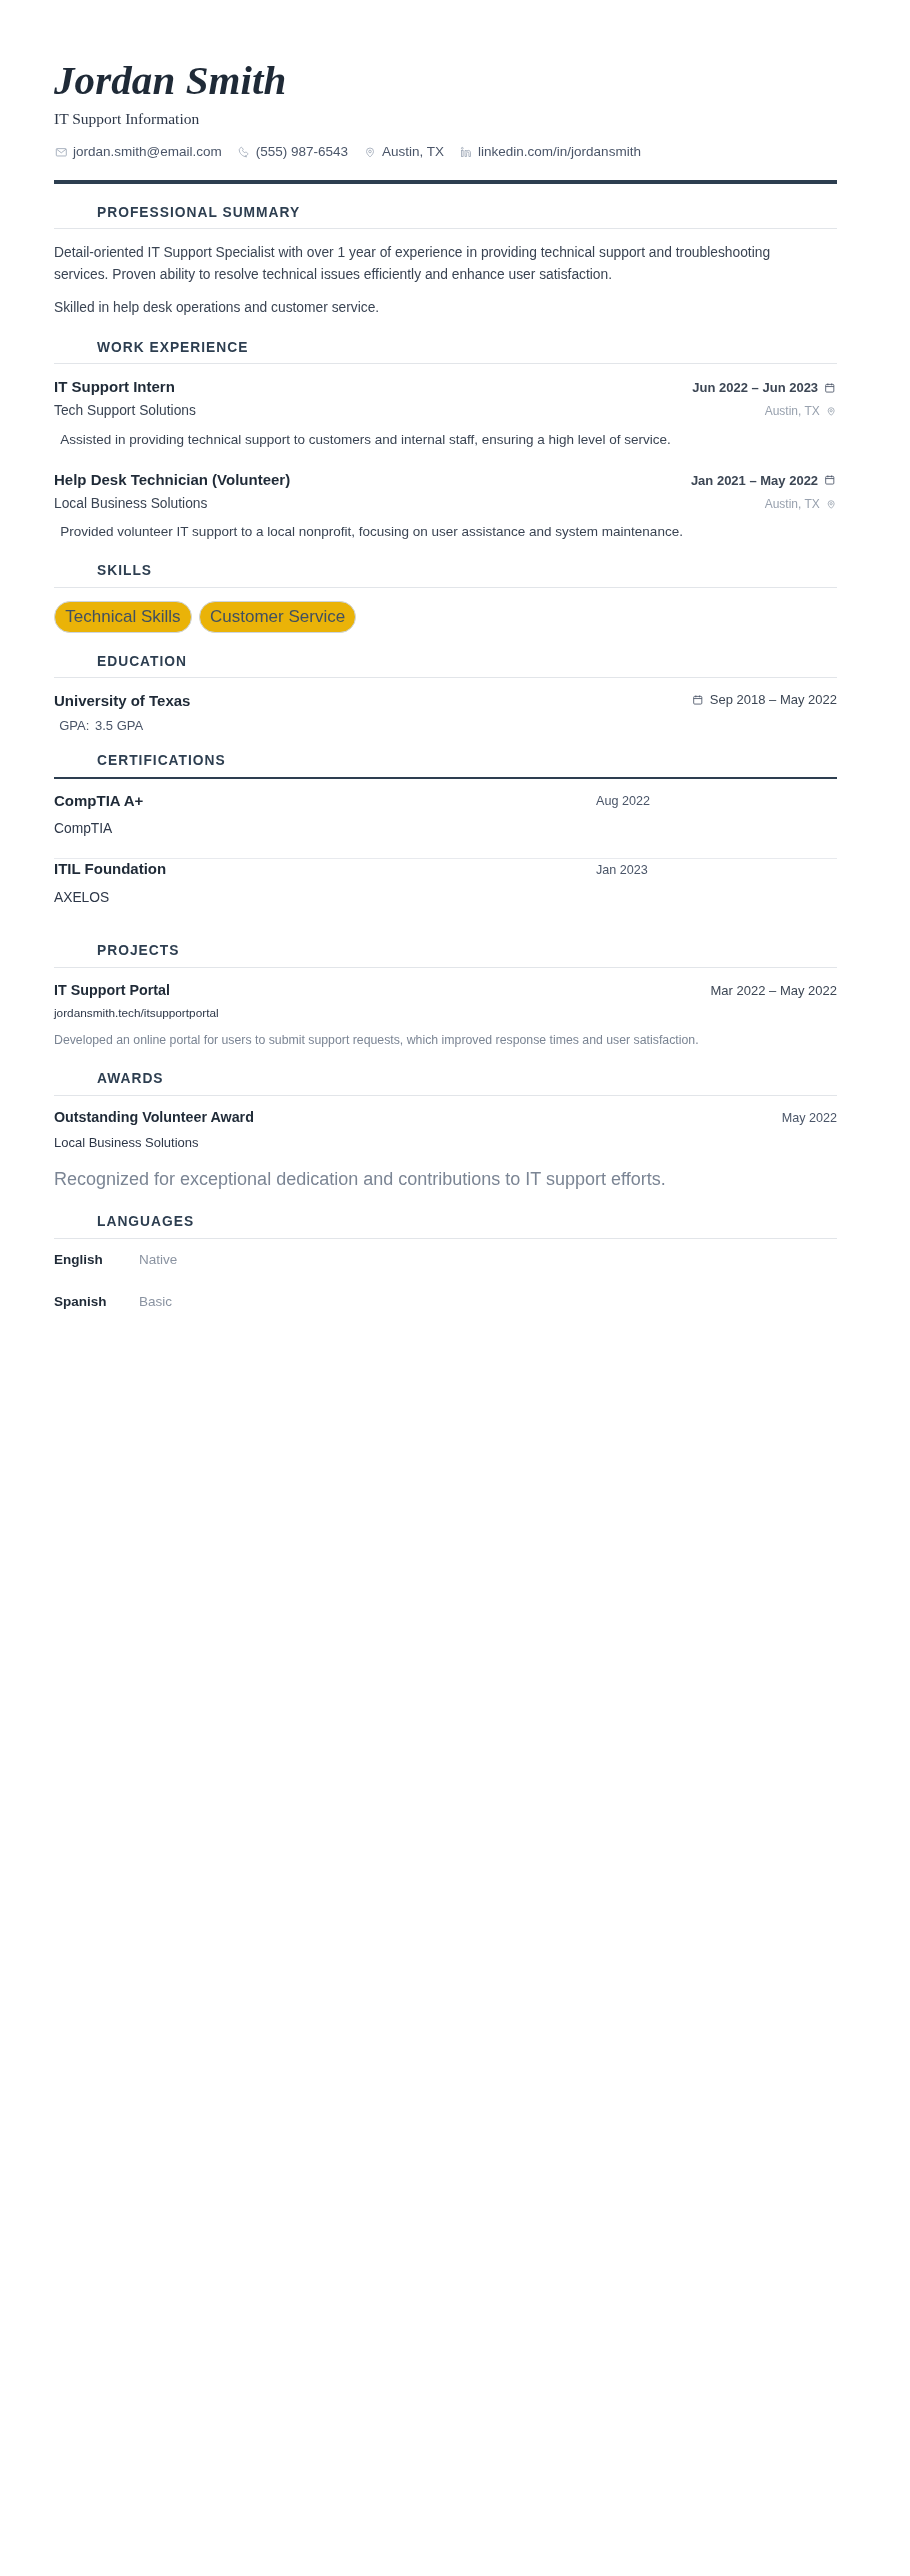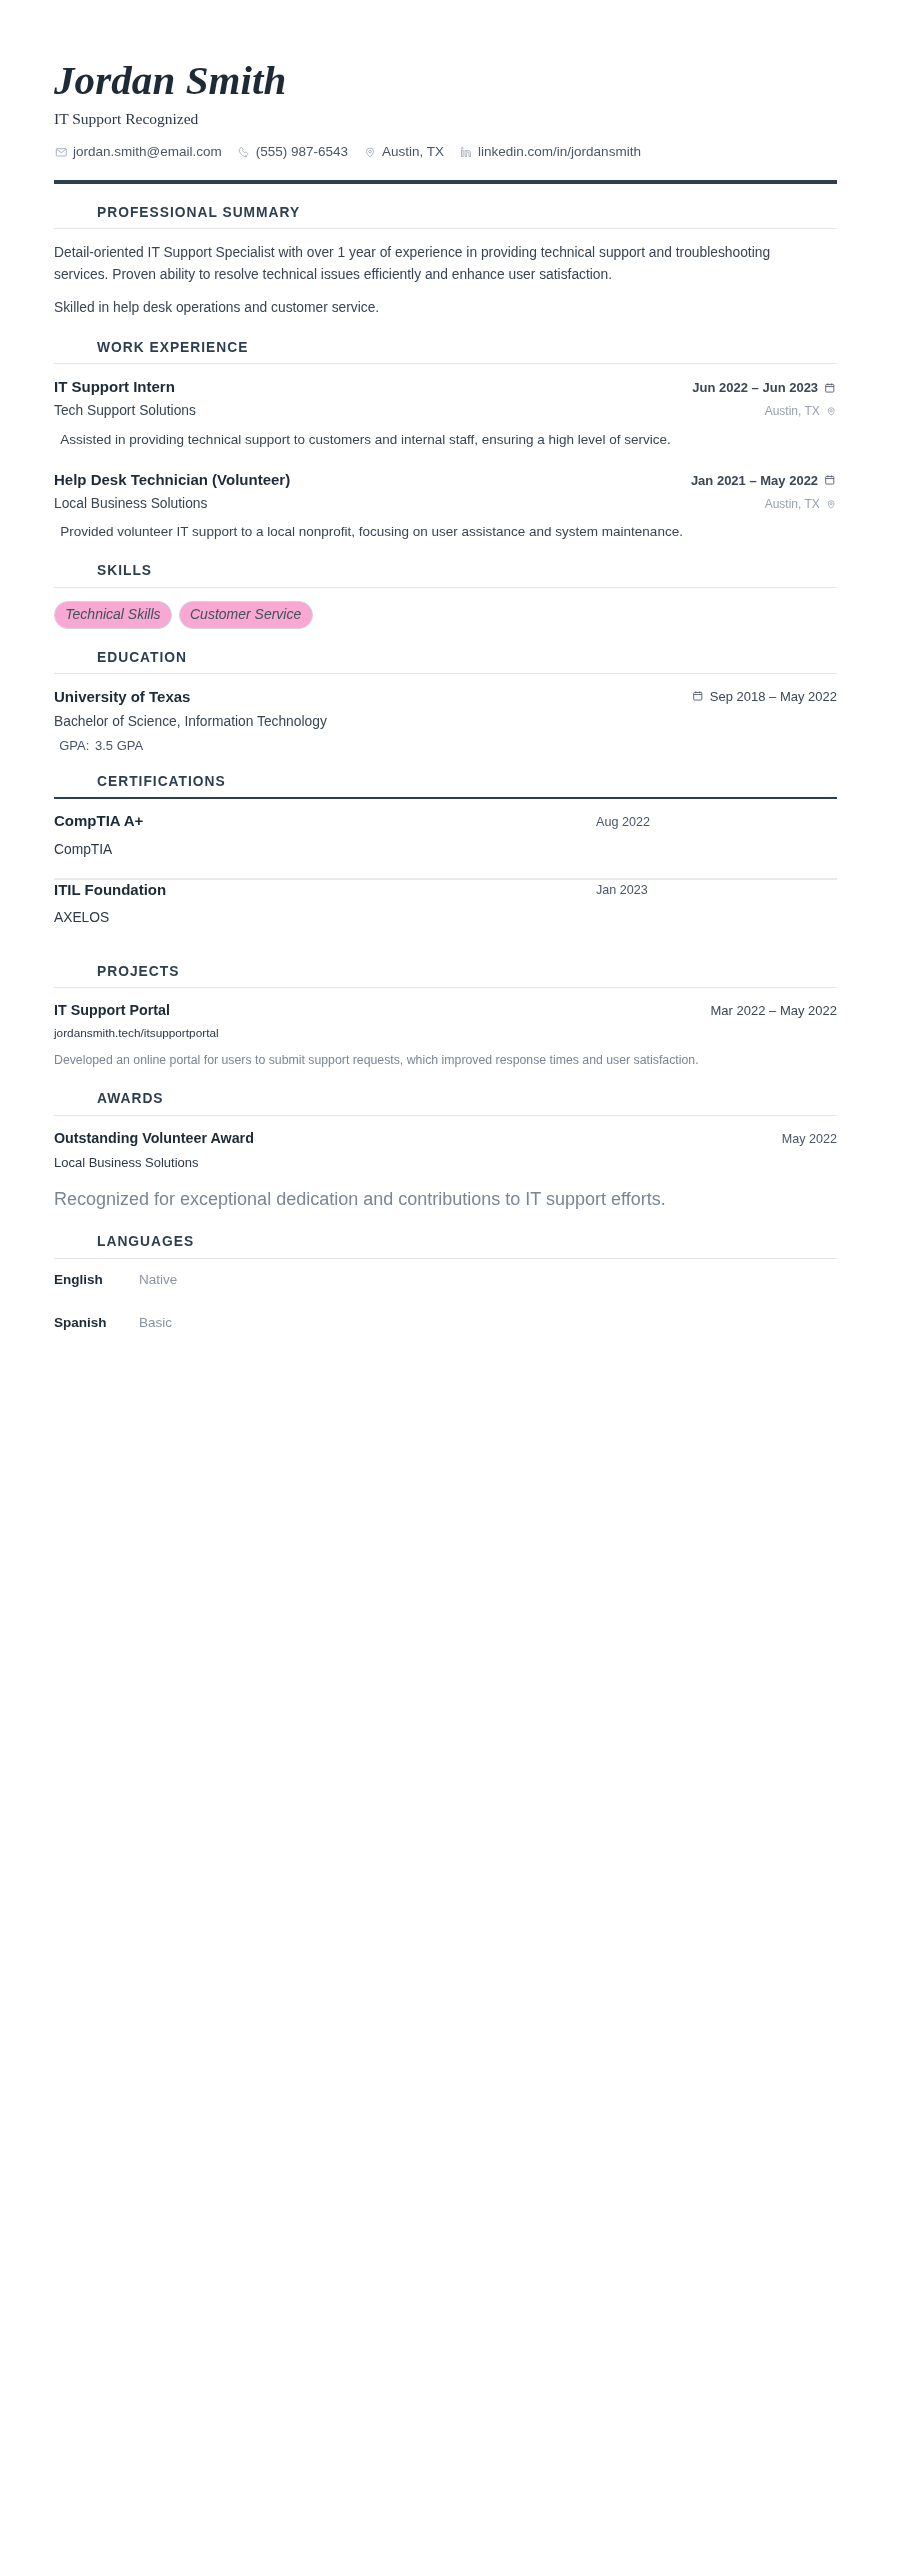--- a/index.html
+++ b/index.html
@@ -194,27 +194,26 @@
   .chips {
     display: flex;
     flex-wrap: wrap;
     gap: 6.9px;
     margin-top: 1.1px;
   }
   .chip {
     display: inline-flex;
     align-items: center;
     border: 0.9px solid #cdd5e0;
-    background: #f9a8d4;
+    background: #eab308;
     border-radius: 573px;
     padding: 4px 10.3px 5.2px 10.3px;
-    font-size: 14px;
+    font-size: 17px;
     color: #41505f;
     line-height: 1.25;
-    font-style: italic;
   }
 
   
   .edu-row {
     display: flex;
     justify-content: space-between;
     align-items: baseline;
     gap: 13.8px;
   }
   .edu-school {
@@ -373,21 +372,21 @@
   .spacer-bottom { height: 23px; }
 </style>
 </head>
 <body>
 
 <div class="page">
 <div class="sheet">
 
   <div class="header">
     <h1 class="full-name">Jordan Smith</h1>
-    <div class="job-title">IT Support Recognized</div>
+    <div class="job-title">IT Support Information</div>
 
     <div class="contact-row">
 
       <span class="contact-item">
         <span class="ico">
           <svg width="12.6" height="12.6" viewBox="0 0 24 24" fill="none" stroke="currentColor" stroke-width="1.7">
             <rect x="2.5" y="5" width="19" height="14" rx="1.5"></rect>
             <path d="M3 6l9 7 9-7"></path>
           </svg>
         </span>
@@ -516,21 +515,20 @@
         <div class="edu-date">
           <span class="ico">
             <svg width="11.5" height="11.5" viewBox="0 0 24 24" fill="none" stroke="currentColor" stroke-width="1.8">
               <rect x="3.5" y="5" width="17" height="16" rx="2"></rect>
               <path d="M3.5 9.5h17M8 3v4M16 3v4"></path>
             </svg>
           </span>
           <span>Sep 2018  –  May 2022</span>
         </div>
       </div>
-      <div class="edu-degree">Bachelor of Science, Information Technology</div>
       <div class="edu-gpa">
         <span class="gpa-label">GPA:</span><span class="gpa-value">3.5 GPA</span>
       </div>
     </div>
   </div>
 
   <div class="section">
     <div class="section-title">CERTIFICATIONS</div>
     <div class="section-rule dark"></div>
 

